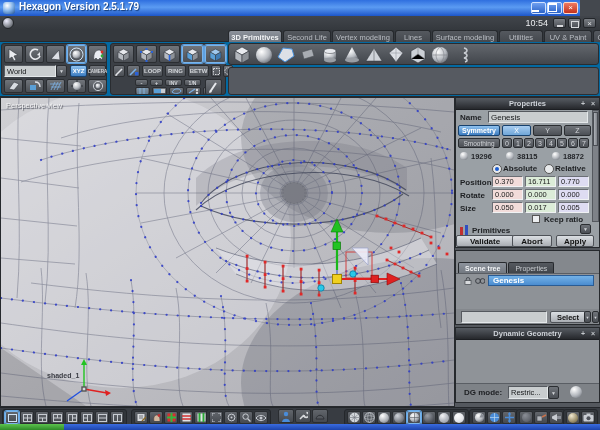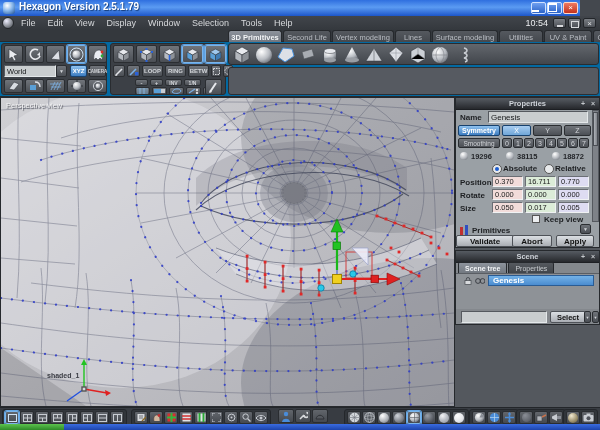--- a/index.html
+++ b/index.html
@@ -87,30 +87,20 @@
       <div style="width:7px;height:2px;background:#fff;margin-top:7px"></div>
     </div>
   <div class="abs wbtn" style="right:18px">
       <div style="width:7px;height:6px;border:1px solid #fff;border-top-width:2px"></div>
     </div>
   <div class="abs wbtn close" style="right:2px">×</div>
 </div>
 
 <div class="abs" id="menubar">
   <div class="abs" style="left:2px;top:1px;width:12px;height:12px;border-radius:50%;background:radial-gradient(circle at 35% 30%,#eef,#8a8e96 55%,#3a3e46);border:1px solid #23262a"></div>
-  <div class="abs" style="left:15px;top:0">
-    <span class="menuitem">File</span>
-    <span class="menuitem">Edit</span>
-    <span class="menuitem">View</span>
-    <span class="menuitem">Display</span>
-    <span class="menuitem">Window</span>
-    <span class="menuitem">Selection</span>
-    <span class="menuitem">Tools</span>
-    <span class="menuitem">Help</span>
-  </div>
   <div class="abs" style="right:52px;top:2px;font-size:9px;color:#eceef0">10:54</div>
   <div class="abs sbtn" style="right:34px">
       <div style="width:6px;height:2px;background:#d8dadd;margin:6px auto 0"></div>
     </div>
   <div class="abs sbtn" style="right:19px">
       <div style="width:6px;height:5px;border:1px solid #d8dadd;margin:1.5px auto 0"></div>
     </div>
   <div class="abs sbtn" style="right:4px;color:#e0e2e5;font-size:8px;line-height:9px;text-align:center">×</div>
 </div>
 
@@ -560,45 +550,40 @@
     <div class="abs plabel" style="left:4px;top:93px">Rotate</div>
     <div class="abs vfld vx" style="left:36px;top:91px;width:31px;height:11px">0.000</div>
     <div class="abs vfld vy" style="left:69px;top:91px;width:31px;height:11px">0.000</div>
     <div class="abs vfld vz" style="left:102px;top:91px;width:31px;height:11px">0.000</div>
     <div class="abs plabel" style="left:4px;top:106px">Size</div>
     <div class="abs vfld vx" style="left:36px;top:104px;width:31px;height:11px">0.050</div>
     <div class="abs vfld vy" style="left:69px;top:104px;width:31px;height:11px">0.017</div>
     <div class="abs vfld vz" style="left:102px;top:104px;width:31px;height:11px">0.005</div>
 
     <div class="abs" style="left:76px;top:117px;width:8px;height:8px;background:#eceef0;border:1px solid #555"></div>
-    <div class="abs plabel" style="left:88px;top:117px">Keep view</div>
+    <div class="abs plabel" style="left:88px;top:117px">Keep ratio</div>
 
     <svg class="abs" style="left:4px;top:127px" width="9" height="10">
       <rect x="0" y="2" width="3" height="8" fill="#c03030"></rect>
         <rect x="5" y="0" width="3" height="10" fill="#3050c0"></rect>
       </svg>
     <div class="abs plabel" style="left:16px;top:128px">Primitives</div>
     <div class="abs btn" style="left:124px;top:126px;width:11px;height:10px">
       <span style="font-size:5px">▼</span>
       </div>
     <div class="abs pbtn" style="left:0;top:137px;width:58px;height:12px">Validate</div>
     <div class="abs pbtn" style="left:56px;top:137px;width:40px;height:12px">Abort</div>
     <div class="abs pbtn" style="left:100px;top:137px;width:38px;height:12px">Apply</div>
 
     <div class="abs" style="left:136px;top:12px;width:7px;height:112px;background:#7e8288;border:1px solid #55595f">
       <div style="width:5px;height:34px;margin:1px auto 0;background:linear-gradient(90deg,#aeb2b8,#80848a);border:1px solid #4a4e54;box-sizing:border-box"></div>
     </div>
   </div>
 
   <div class="abs panel" style="top:153px;height:75px;background:#84888d">
-    <div class="phead">
-      <span>Scene</span>
-      <span class="phbtn" style="right:12px">+</span>
-      <span class="phbtn" style="right:2px">×</span>
-    </div>
     <div class="abs" style="left:2px;top:11px;display:flex;gap:1px">
       <div class="scenetab active">Scene tree</div>
       <div class="scenetab">Properties</div>
     </div>
     <div class="abs" style="left:0;top:22px;width:143px;height:36px;background:#8e9297;border-top:1px solid #5a5e64"></div>
     <svg class="abs" style="left:8px;top:26px" width="8" height="8">
       <rect x="1" y="3.5" width="6" height="4" fill="#d8dadd" stroke="#44484e" stroke-width="0.7"></rect>
         <path d="M2.3,3.5 V2.2 A1.7,1.7 0 0 1 5.7,2.2 V3.5" fill="none" stroke="#44484e" stroke-width="0.9"></path>
       </svg>
     <svg class="abs" style="left:19px;top:26px" width="10" height="8">
@@ -607,20 +592,36 @@
       </svg>
     <div class="abs" style="left:32px;top:24px;width:106px;height:11px;background:linear-gradient(#74b2e8,#4a8cd0);border:1px solid #2a5c94;color:#fff;font-size:8px;font-weight:bold;display:flex;align-items:center;padding:0 4px;box-sizing:border-box">
       <span>Genesis</span>
       </div>
     <div class="abs fld" style="left:5px;top:60px;width:86px;height:12px"></div>
     <div class="abs pbtn" style="left:94px;top:60px;width:36px;height:12px;font-size:7.5px">Select</div>
     <div class="abs btn" style="left:128px;top:60px;width:7px;height:12px;font-size:4px">▼</div>
     <div class="abs btn" style="left:136px;top:60px;width:7px;height:12px;font-size:4px">▼</div>
   </div>
 
+  <div class="abs panel" style="top:230px;height:76px;background:#8f9398">
+    <div class="phead">
+      <span>Dynamic Geometry</span>
+      <span class="phbtn" style="right:12px">+</span>
+      <span class="phbtn" style="right:2px">×</span>
+    </div>
+    <div class="abs" style="left:0;top:55px;width:143px;height:19px;background:#7e8287;border-top:1px solid #5a5e64"></div>
+    <div class="abs plabel" style="left:8px;top:60px">DG mode:</div>
+    <div class="abs fld" style="left:52px;top:58px;width:40px;height:13px;font-size:7.5px">
+      <span>Restric...</span>
+      </div>
+    <div class="abs btn" style="left:92px;top:58px;width:11px;height:13px">
+      <span style="font-size:5px">▼</span>
+      </div>
+    <div class="abs sph" style="left:114px;top:58px;width:12px;height:12px"></div>
+  </div>
 </div>
 
 <div class="abs" id="bottombar">
   <div class="bgrp" style="left:2px">
     <div class="bbtn sel">
         <svg width="9" height="8">
           <rect x="0.5" y="0.5" width="8" height="7" fill="none" stroke="#cfe2f4"></rect>
         </svg>
       </div>
     <div class="bbtn">

